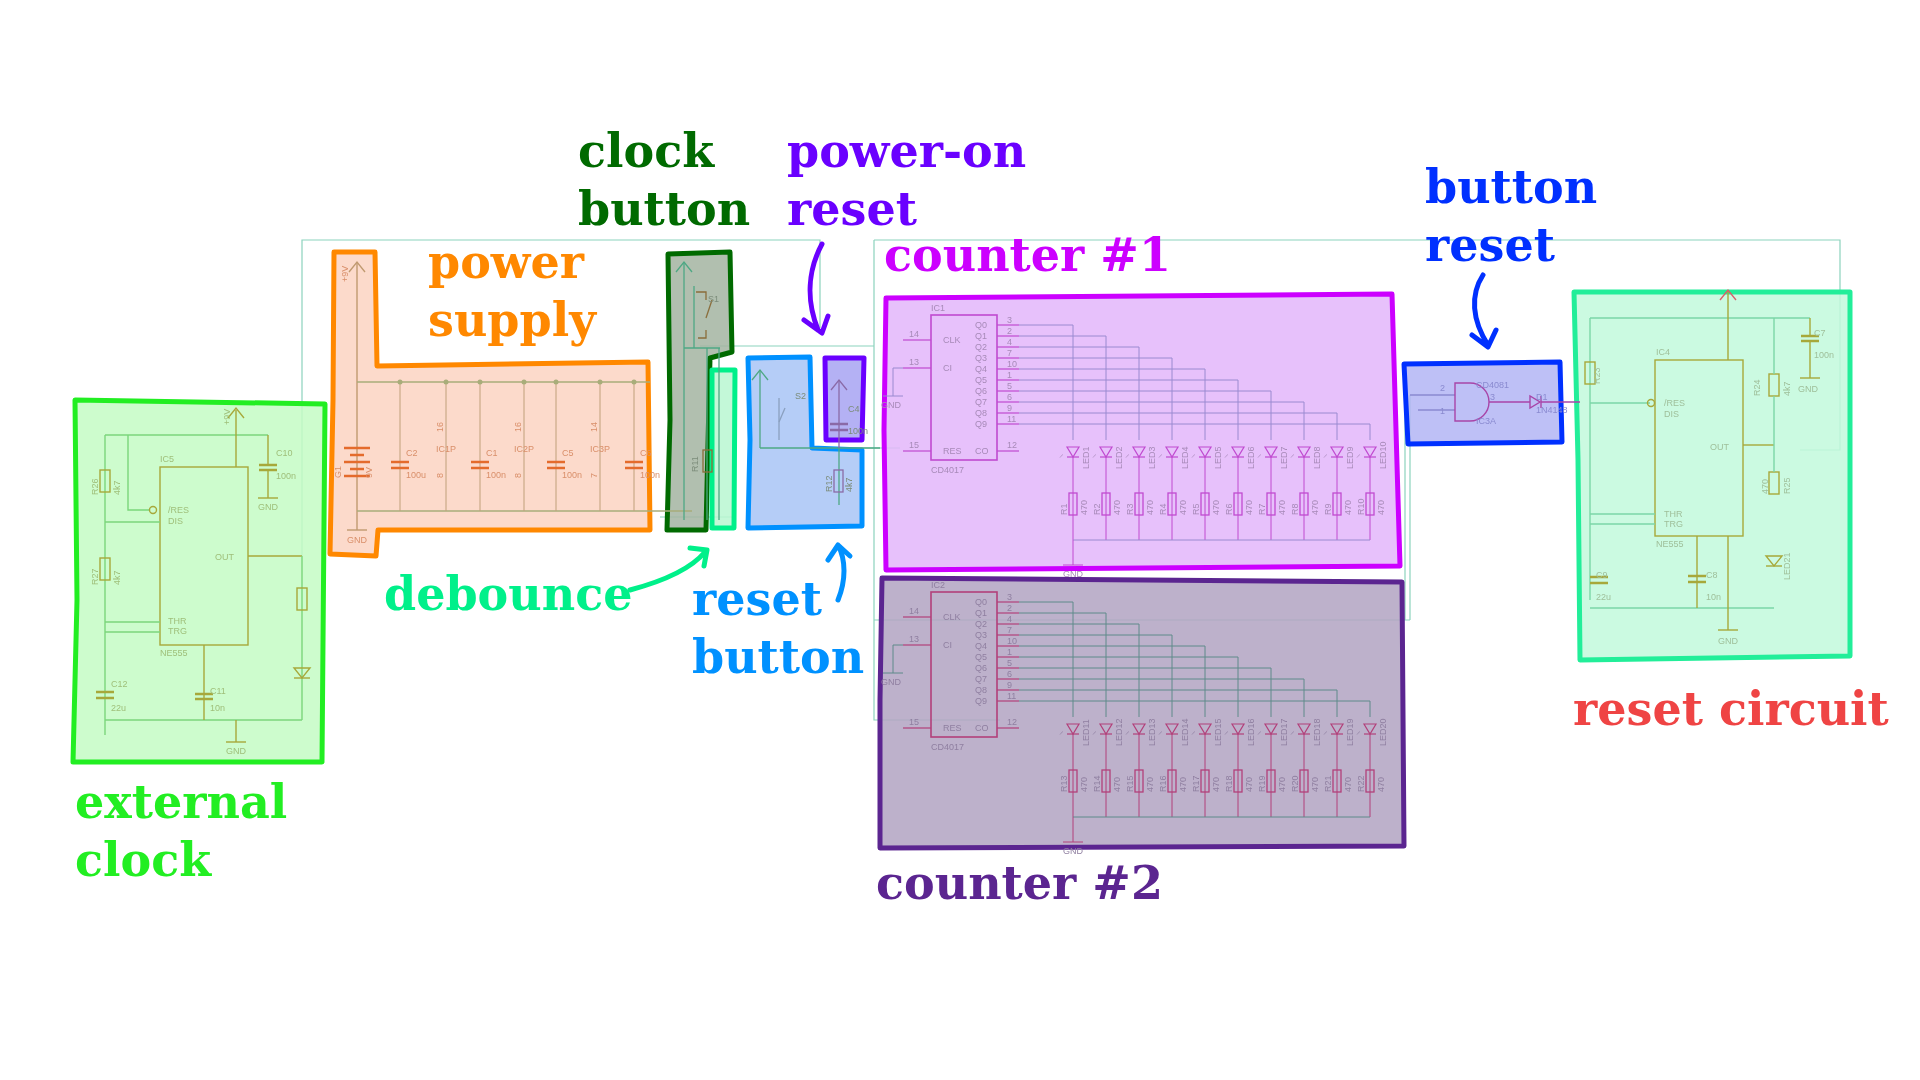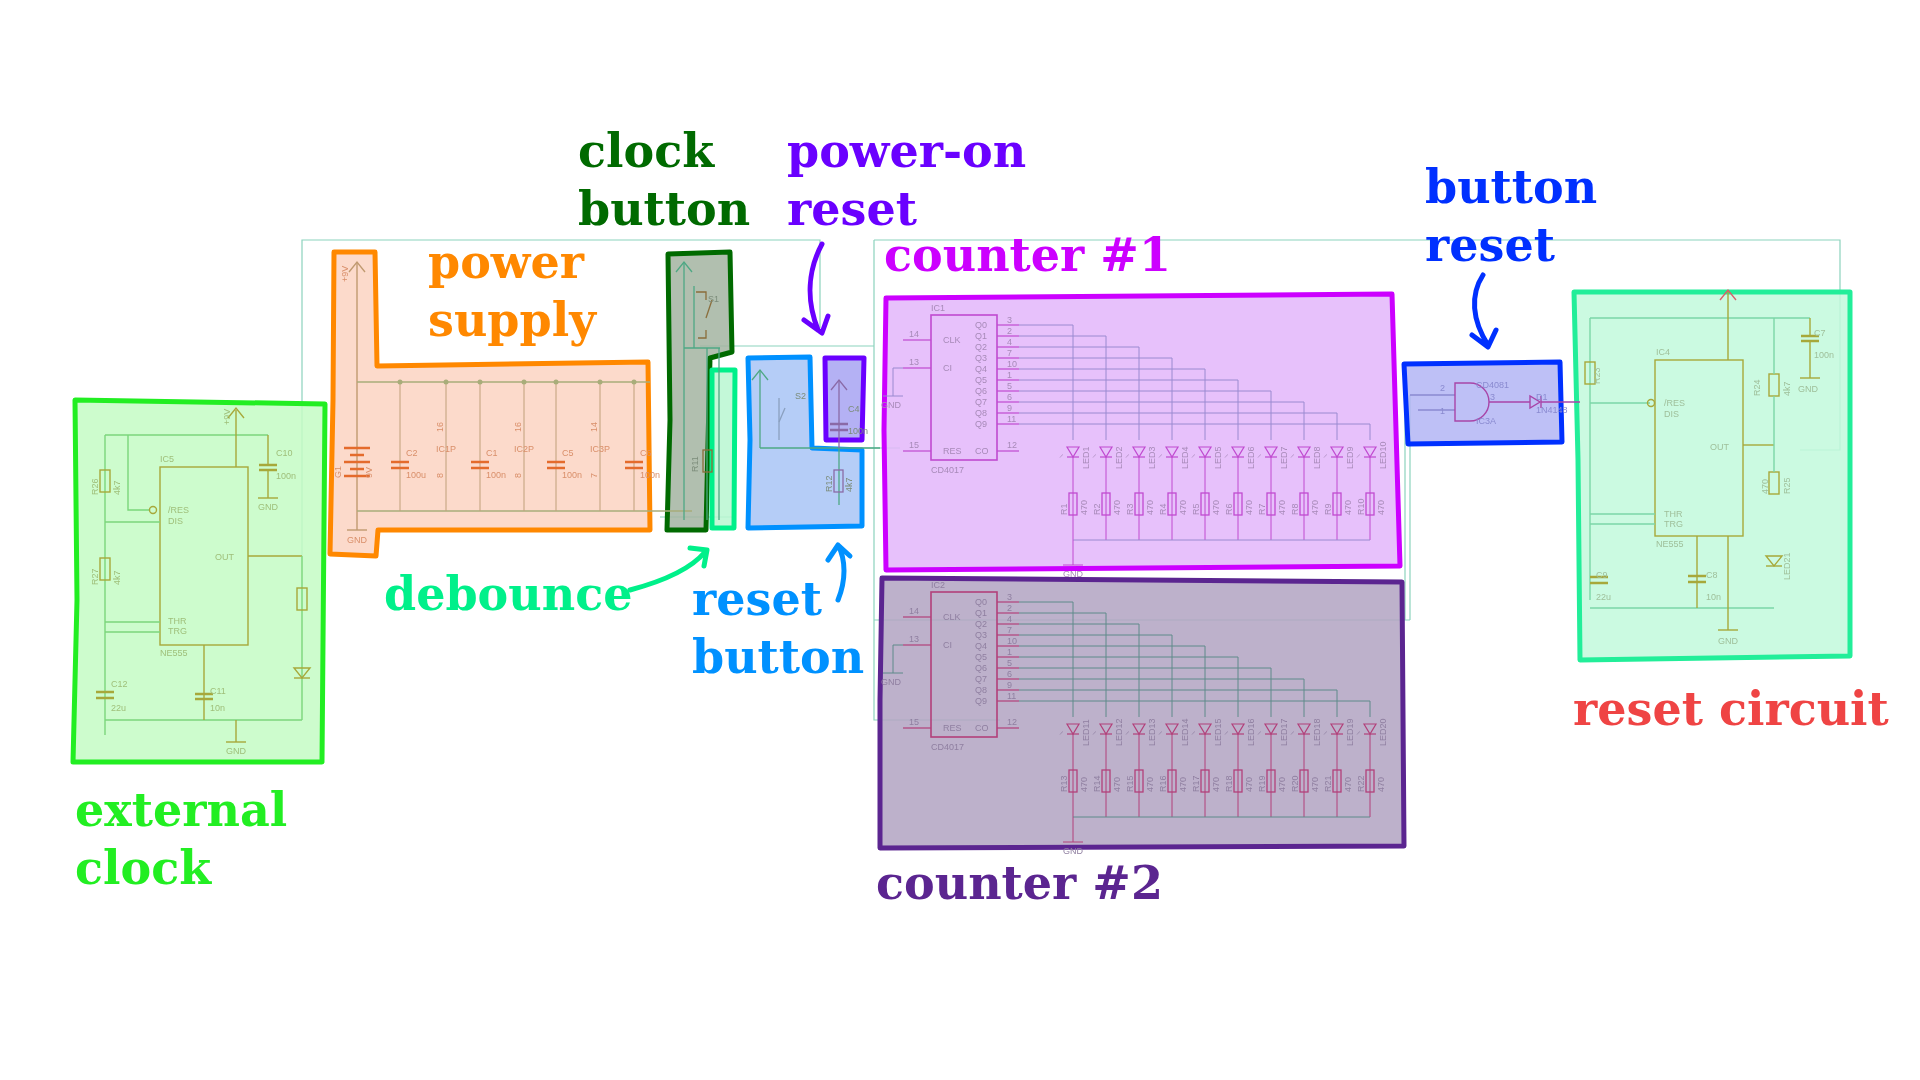--- a/index.html
+++ b/index.html
@@ -551,21 +551,21 @@
   </g>
 
   <g fill="none" stroke-linecap="round" stroke-linejoin="round" stroke-width="5">
     <path d="M822,244 C808,270 806,300 818,330 M804,320 L822,333 L828,316" stroke="#6a00ff"></path>
     <path d="M1483,275 C1470,295 1472,320 1488,345 M1472,335 L1488,347 L1496,330" stroke="#0030ff"></path>
     <path d="M838,600 C846,580 846,560 838,545 M828,560 L838,545 L850,556" stroke="#0091ff"></path>
     <path d="M630,590 C660,582 690,570 705,552 M690,548 L707,550 L704,566" stroke="#00f08a"></path>
   </g>
 </svg>
 
-<div class="lbl" id="lbl-external-clock" style="left:75px;top:773px;color:#22ee22;margin-top:8px;">external
+<div class="lbl" id="lbl-external-clock" style="left:75px;top:773px;color:#22ee22;">external
 clock</div>
 <div class="lbl" id="lbl-power-supply" style="left:395px;top:233px;color:#ff8800;margin-left:33px;">power
 supply</div>
 <div class="lbl" id="lbl-clock-button" style="left:578px;top:122px;color:#006a00;">clock
 button</div>
 <div class="lbl" id="lbl-debounce" style="left:384px;top:537px;color:#00f08a;margin-top:28px;">debounce</div>
 <div class="lbl" id="lbl-reset-button" style="left:692px;top:570px;color:#0091ff;">reset
 button</div>
 <div class="lbl" id="lbl-power-on-reset" style="left:787px;top:122px;color:#6a00ff;">power-on
 reset</div>

